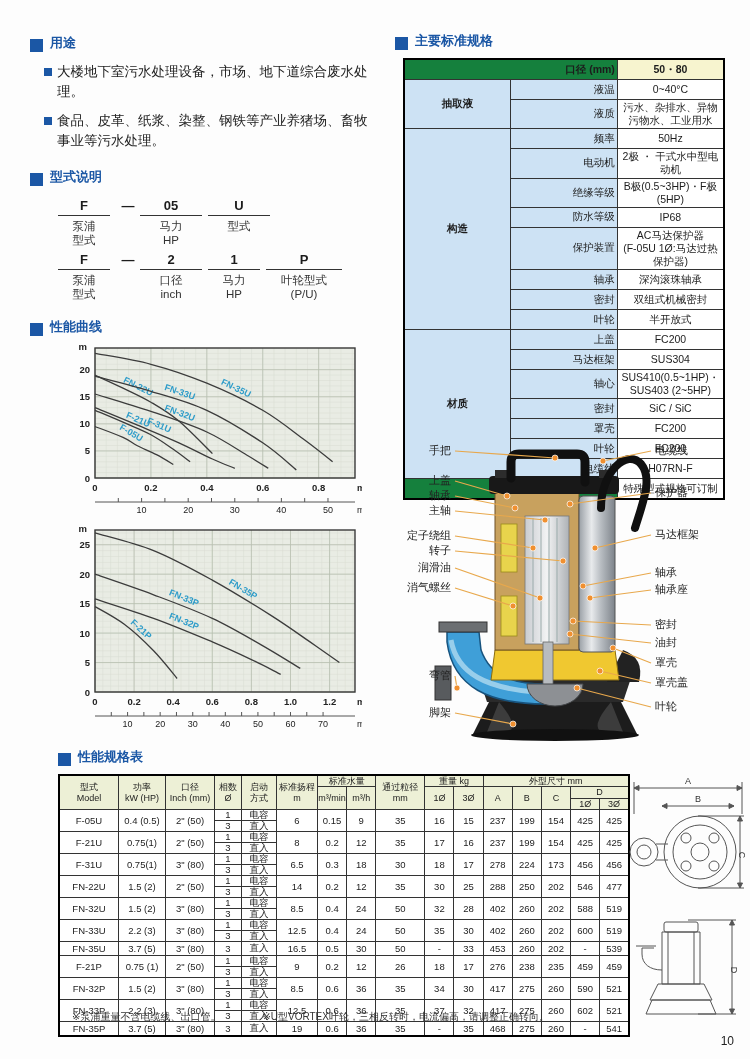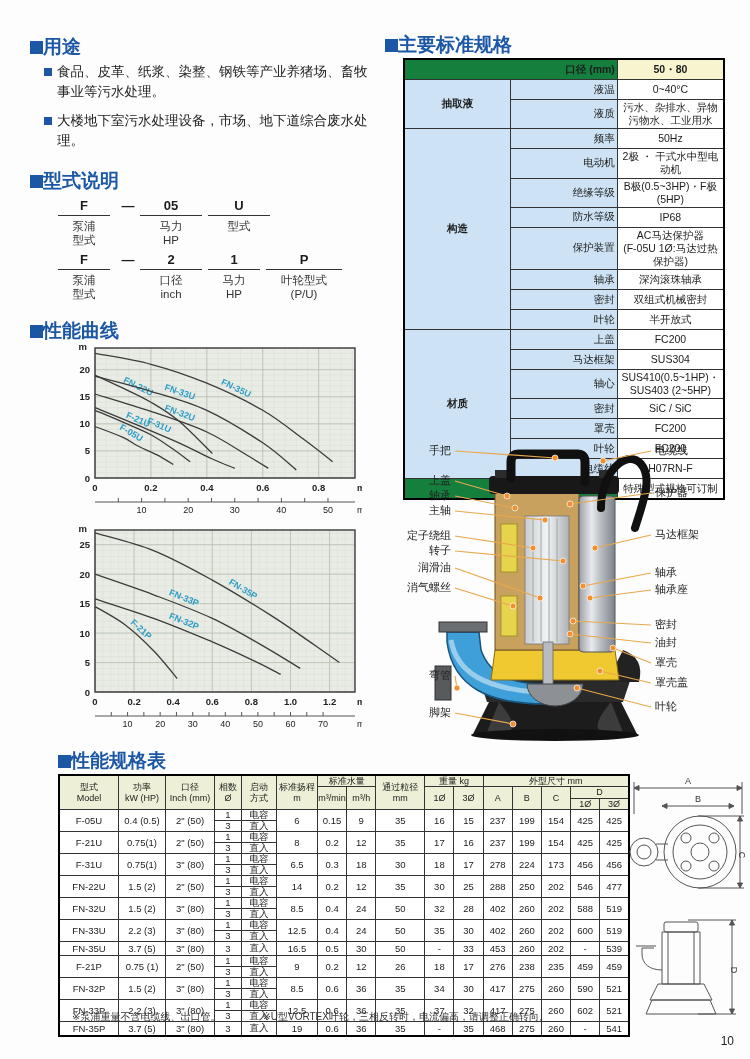--- a/index.html
+++ b/index.html
@@ -1,19 +1,19 @@
 <!DOCTYPE html>
 <html><head>
 <meta charset="utf-8">
 <style>
   html,body{margin:0;padding:0;}
   body{width:750px;height:1059px;position:relative;background:#fdfdfd;
        font-family:"Liberation Sans","DejaVu Sans",sans-serif;color:#1c1c1c;overflow:hidden;}
   .abs{position:absolute;}
-  .sec-title{display:flex;align-items:center;gap:0;font-weight:bold;font-size:19px;color:#1b57a5;}
+  .sec-title{display:flex;align-items:flex-end;gap:7px;font-weight:bold;font-size:13px;color:#1b57a5;}
   .sec-bullet{width:13px;height:13px;background:#1b57a5;flex:0 0 auto;}
   
   .usage-item{display:flex;margin-bottom:10px;font-size:13.5px;line-height:1.45;color:#222;}
   .usage-sq{width:8px;height:8px;background:#1b57a5;margin:6px 5px 0 0;flex:0 0 auto;}
   
   .mrow{display:flex;align-items:flex-start;}
   .mpart{display:flex;flex-direction:column;align-items:center;margin-right:6px;}
   .mcode{font-weight:bold;font-size:13px;border-bottom:1.5px solid #333;text-align:center;padding:0 0 2px 0;}
   .mlabel{font-size:11.5px;margin-top:3px;text-align:center;white-space:pre-line;line-height:1.25;color:#333;}
   .mdash{font-weight:bold;font-size:13px;width:24px;text-align:center;padding-top:0;}
@@ -40,25 +40,25 @@
 </head>
 <body>
 
 <div class="abs sec-title" style="left:30px;top:34px;">
   <span class="sec-bullet"></span>
   <span>用途</span>
 </div>
 <div class="abs" style="left:44px;top:62px;width:326px;">
     <div class="usage-item">
       <span class="usage-sq"></span>
-      <span>食品、皮革、纸浆、染整、钢铁等产业养猪场、畜牧事业等污水处理。</span>
+      <span>大楼地下室污水处理设备，市场、地下道综合废水处理。</span>
     </div>
     <div class="usage-item">
       <span class="usage-sq"></span>
-      <span>大楼地下室污水处理设备，市场、地下道综合废水处理。</span>
+      <span>食品、皮革、纸浆、染整、钢铁等产业养猪场、畜牧事业等污水处理。</span>
     </div>
   </div>
 
 <div class="abs sec-title" style="left:30px;top:168px;">
   <span class="sec-bullet"></span>
   <span>型式说明</span>
 </div>
 <div class="abs" style="left:58px;top:198px;">
     <div class="mrow">
       <div class="mpart" style="width: 52px;">
@@ -333,21 +333,21 @@
     <text x="87.58145363408522" y="205" font-size="9" fill="#222" text-anchor="middle">10</text>
     <text x="120.16290726817043" y="205" font-size="9" fill="#222" text-anchor="middle">20</text>
     <text x="152.74436090225564" y="205" font-size="9" fill="#222" text-anchor="middle">30</text>
     <text x="185.32581453634086" y="205" font-size="9" fill="#222" text-anchor="middle">40</text>
     <text x="217.90726817042605" y="205" font-size="9" fill="#222" text-anchor="middle">50</text>
     <text x="250.48872180451127" y="205" font-size="9" fill="#222" text-anchor="middle">60</text>
     <text x="283.0701754385965" y="205" font-size="9" fill="#222" text-anchor="middle">70</text>
     <text x="317" y="205" font-size="9" fill="#222" text-anchor="start">m³/h</text>
   </svg>
 
-<div class="abs sec-title" style="left:385px;top:32px;font-family:Liberation Serif, serif;">
+<div class="abs sec-title" style="left:395px;top:32px;font-family:Liberation Serif, serif;">
   <span class="sec-bullet"></span>
   <span>主要标准规格</span>
 </div>
 <table class="ms abs" style="left:403px;top:58px;">
   <tbody>
       <tr>
         <td colspan="2" class="ms-head">口径  (mm)</td>
         <td class="ms-yellow">50・80</td>
       </tr>
       <tr>

